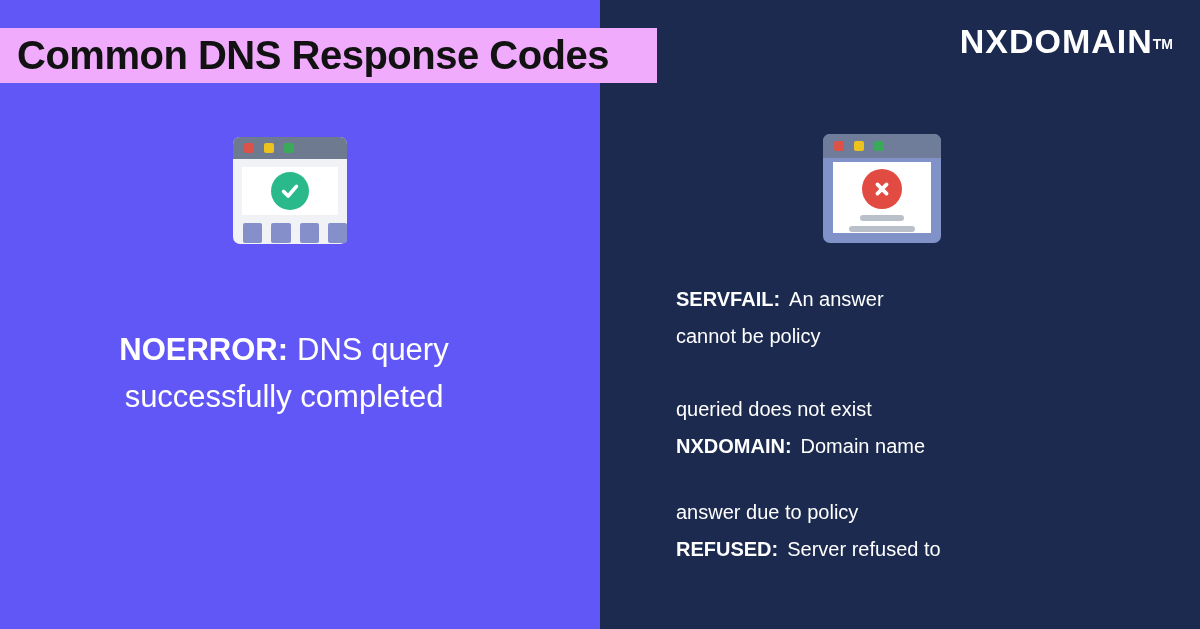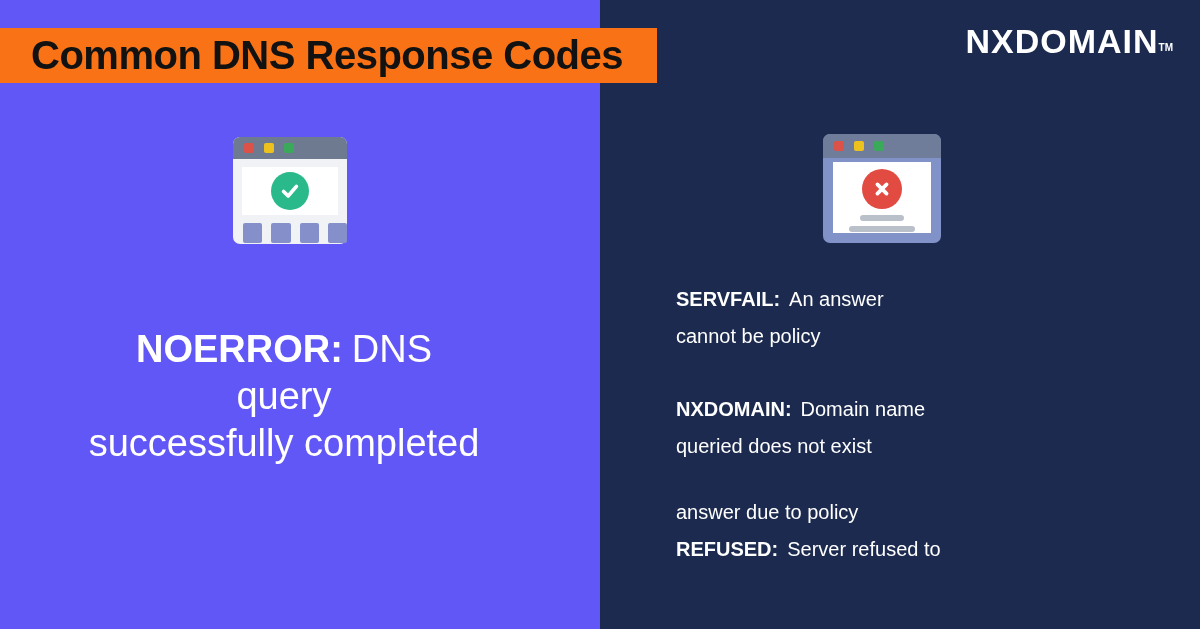--- a/index.html
+++ b/index.html
@@ -6,28 +6,28 @@
   body {
     width:1200px; height:629px; position:relative; overflow:hidden;
     font-family:"Liberation Sans", sans-serif;
   }
   .panel-left  { position:absolute; left:0;   top:0; width:600px; height:629px; background:#6156F6; }
   .panel-right { position:absolute; left:600px; top:0; width:600px; height:629px; background:#1B2A4E; }
 
   
   .banner {
     position:absolute; left:0; top:28px; width:657px; height:55px;
-    background:#f97316; display:flex; align-items:center;
-    padding-left:31px; box-sizing:border-box;
+    background:#f0abfc; display:flex; align-items:center;
+    padding-left:17px; box-sizing:border-box;
   }
   .banner .title { font-size:40px; font-weight:600; color:#121212; letter-spacing:-0.5px; white-space:nowrap; }
 
   
   .logo { position:absolute; top:22px; right:27px; color:#FFFFFF; font-size:34px; font-weight:700; letter-spacing:1px; }
-  .logo .tm { font-size:10px; vertical-align:top; letter-spacing:0; position:relative; top:20px; }
+  .logo .tm { font-size:14px; vertical-align:top; letter-spacing:0; position:relative; top:14px; }
 
   
   .browser { position:absolute; border-radius:7px; box-sizing:border-box; }
   .browser-ok  { left:233px; top:137px; width:114px; height:107px; background:#F1F2F6; }
   .browser-err { left:823px; top:134px; width:118px; height:109px; background:#8092C8; }
 
   .bbar { display:flex; align-items:center; gap:10px; padding-left:11px; border-radius:7px 7px 0 0; }
   .browser-ok  .bbar { height:22px; background:#6D7A8F; }
   .browser-err .bbar { height:24px; background:#6F7D9B; }
   .dot { width:10px; height:10px; border-radius:2px; }
@@ -49,21 +49,21 @@
     margin:4px 10px 0; height:71px; background:#FFFFFF;
     display:flex; flex-direction:column; align-items:center;
   }
   .gline { height:6px; border-radius:3px; background:#BAC0CA; }
   .gline.l1 { width:44px; margin-top:6px; }
   .gline.l2 { width:66px; margin-top:5px; }
 
   
   .noerror {
     position:absolute; left:88px; top:326px; width:392px;
-    text-align:center; color:#FFFFFF; font-size:38px; line-height:47px;
+    text-align:center; color:#FFFFFF; font-size:31px; line-height:47px;
   }
   .code { font-weight:700; margin-right:9px; }
   .rentry { position:absolute; left:676px; color:#FFFFFF; font-size:20px; line-height:37px; }
   .rentry.e1 { top:281px; }
   .rentry.e2 { top:391px; }
   .rentry.e3 { top:494px; }
 </style>
 </head>
 <body>
 
@@ -131,24 +131,24 @@
     <div>
       <span class="code">SERVFAIL:</span><span>An answer</span>
     </div>
     <div>
       <span>cannot be policy</span>
     </div>
   </div>
 
   <div class="rentry e2">
     <div>
-      <span class="code">NXDOMAIN:</span><span>Domain name</span>
+      <span>queried does not exist</span>
     </div>
     <div>
-      <span>queried does not exist</span>
+      <span class="code">NXDOMAIN:</span><span>Domain name</span>
     </div>
   </div>
 
   <div class="rentry e3">
     <div>
       <span>answer due to policy</span>
     </div>
     <div>
       <span class="code">REFUSED:</span><span>Server refused to</span>
     </div>

